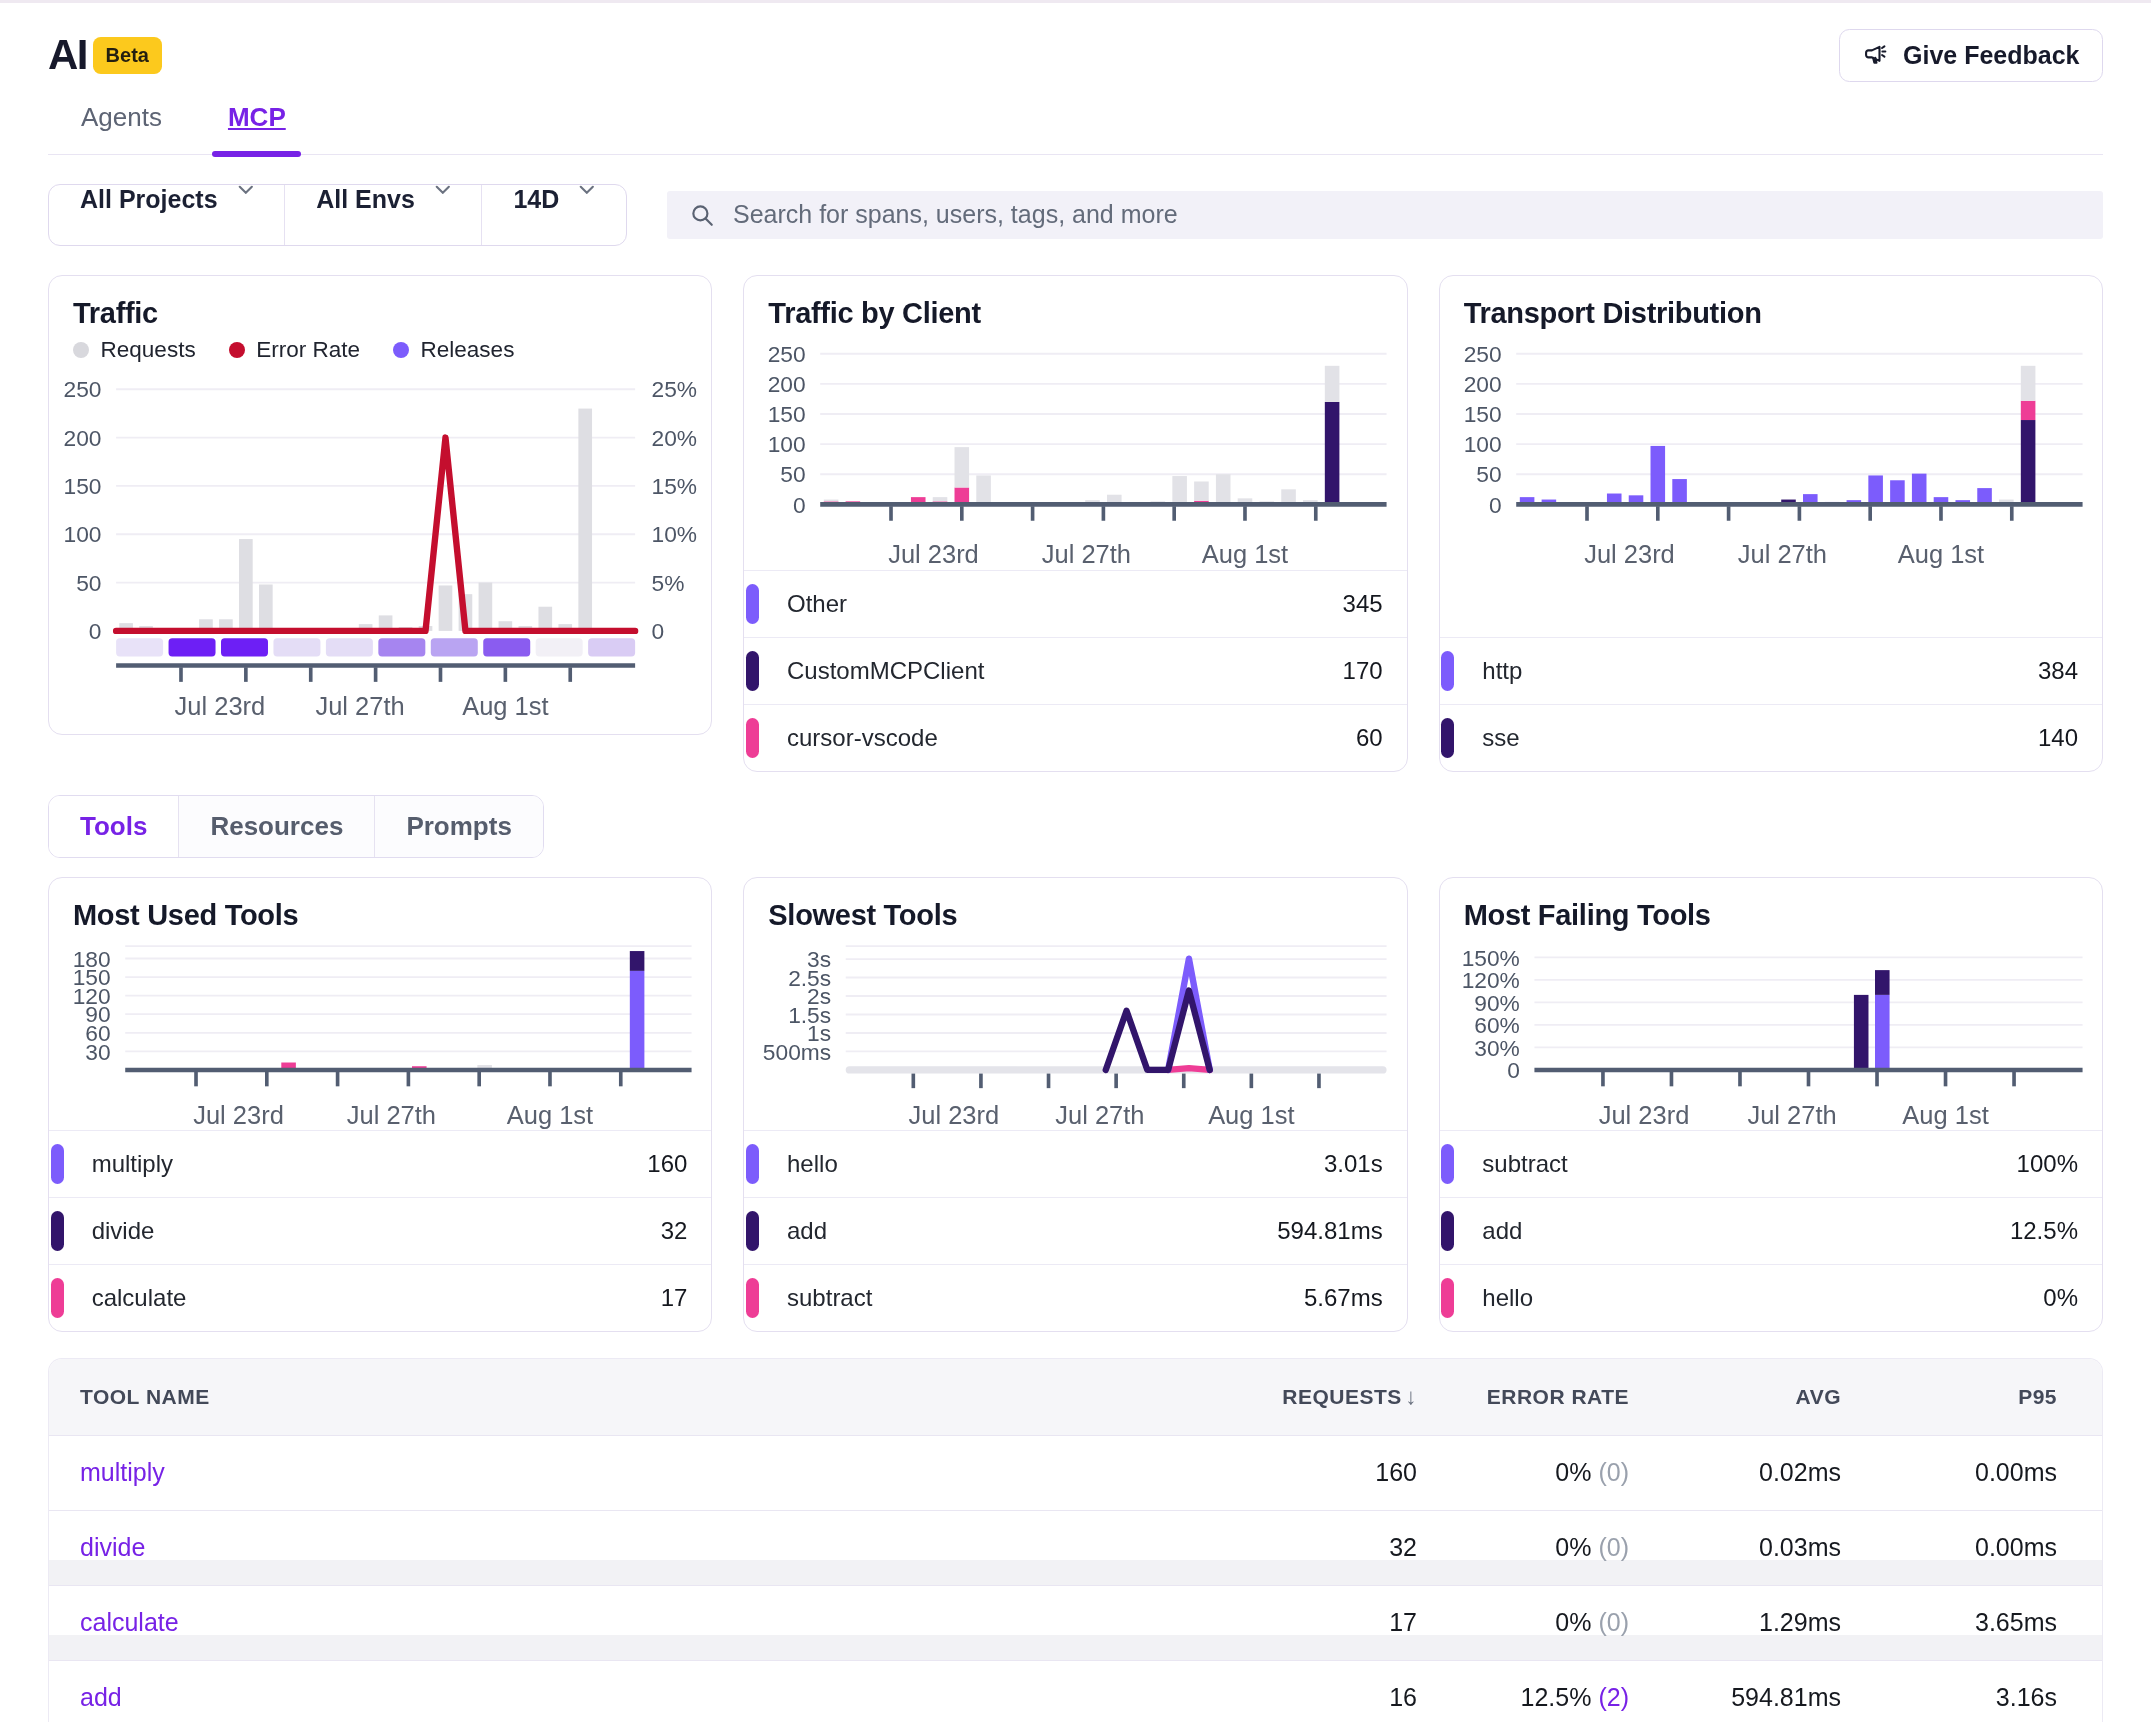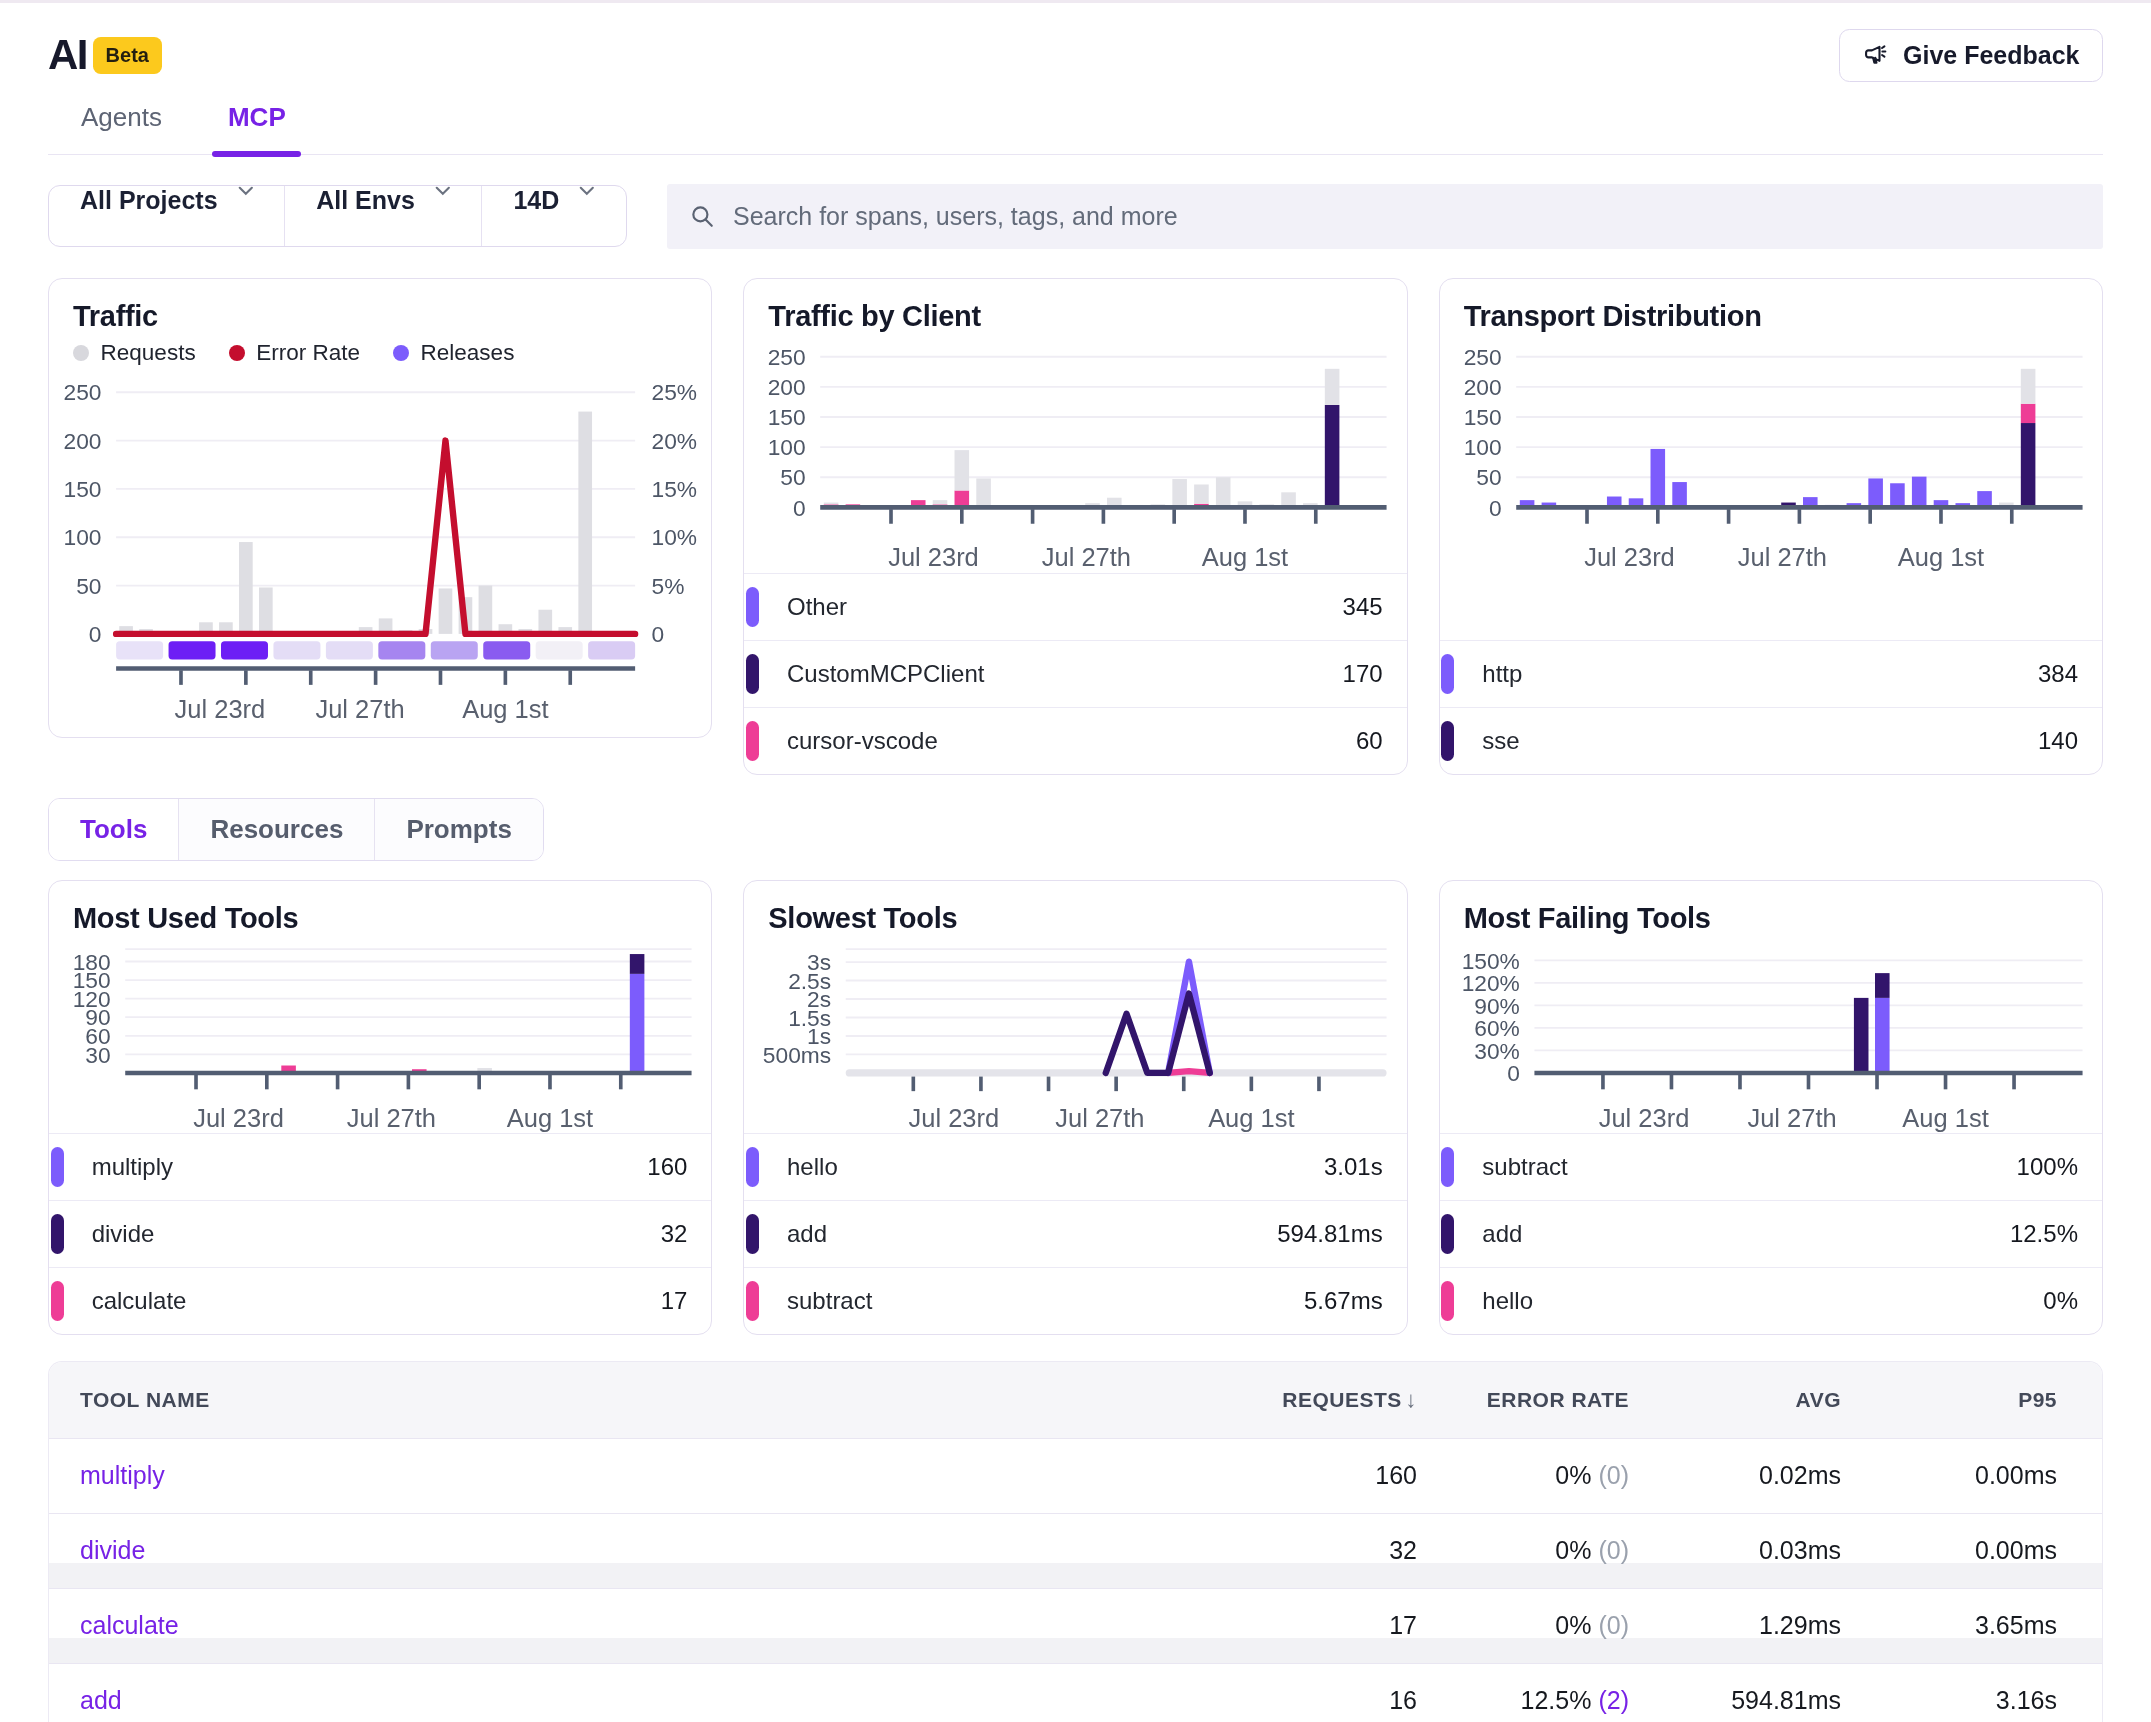--- a/index.html
+++ b/index.html
@@ -16,29 +16,29 @@
   
   .top-header { display:flex; justify-content:space-between; align-items:center; padding-top:26px; }
   .brand { display:flex; align-items:center; gap:6px; }
   .logo { font-size:42px; font-weight:800; letter-spacing:-1.7px; color:#17192b; }
   .beta-badge { background:#fcc91d; color:#241f10; border-radius:7.8px; padding:7px 13px; font-size:20px; font-weight:700; }
   .feedback-btn { display:flex; align-items:center; gap:13px; background:#fff; border:1.7px solid #ded8ee; border-radius:10.4px; padding:11.2px 22.5px; font-size:25px; font-weight:700; color:#171a2b; cursor:pointer; }
 
   
   .tabs { display:flex; gap:66px; padding:0 33px; margin-top:20px; border-bottom:1.7px solid #e9e5f3; }
   .tab { font-size:26px; color:#5d6474; padding-bottom:21px; position:relative; cursor:pointer; }
-  .tab.active { color:#7722e6; font-weight:600; }
+  .tab.active { color:#7722e6; font-weight:600;text-decoration:underline; }
   .tab.active::after { content:""; position:absolute; left:-15.6px; right:-15.6px; bottom:-2.6px; height:6px; border-radius:3.5px; background:#7722e6; }
 
   
   .filter-row { display:flex; gap:40px; margin-top:29px; align-items:center; }
   .segmented { display:flex; border:1.7px solid #dfd9ee; border-radius:12px; height:62px; align-items:stretch; background:#fff; }
   .seg { display:flex; align-items:flex-start; gap:20px; padding:0 31px; font-size:25px; font-weight:700; color:#1b2033; border-right:1.7px solid #e6e1f2; cursor:pointer; }
   .seg:last-child { border-right:none; }
-  .search { flex:1; display:flex; align-items:center; gap:15.6px; background:#f2f1f8; border-radius:3px; height:65px; padding:0 22.5px; }
+  .search { flex:1; display:flex; align-items:center; gap:15.6px; background:#f2f1f8; border-radius:3px; height:48px; padding:0 22.5px; }
   .search input { flex:1; border:none; background:transparent; font-size:25px; color:#3a414f; outline:none; font-family:inherit; }
   .search input::placeholder { color:#636b7a; }
 
   
   .cards { display:grid; grid-template-columns:1fr 1fr 1fr; gap:31px; margin-top:29px; align-items:stretch; }
   .card { border:1.7px solid #e4dff0; border-radius:14px; background:#fff; overflow:hidden; display:flex; flex-direction:column; }
   .card.short { align-self:start; padding-bottom:8.6px; }
   .card-pad { padding:21px 24px 0; }
   .card h2 { margin:0 0 5.2px; font-size:29px; font-weight:800; color:#151929; letter-spacing:-0.3px; }
   .dot-legend { display:flex; gap:33px; align-items:center; margin:7px 0 1.7px; }

